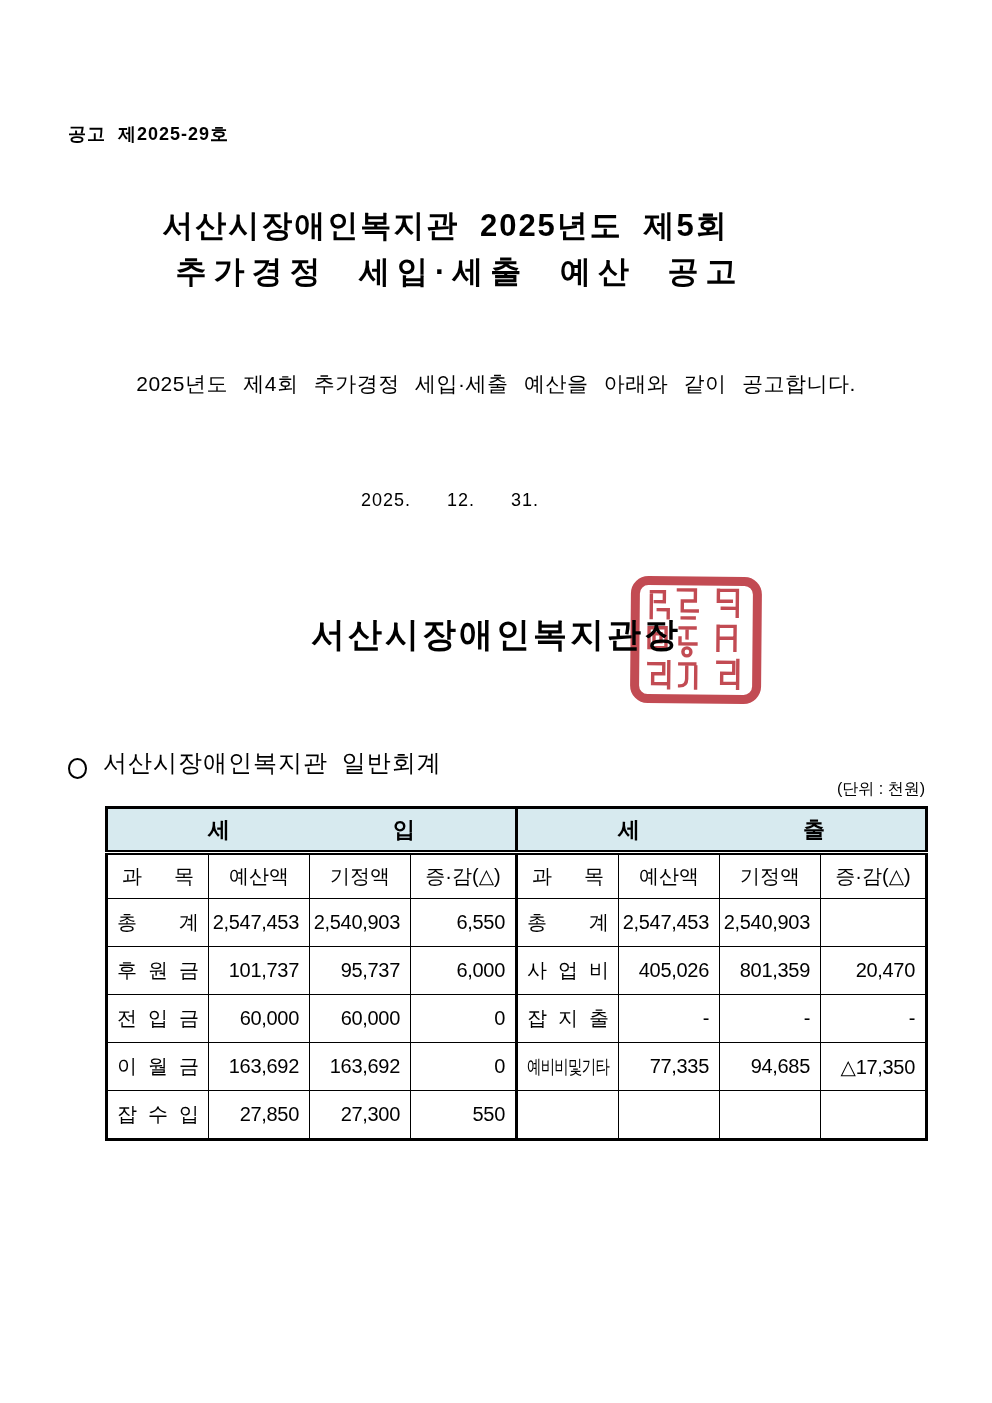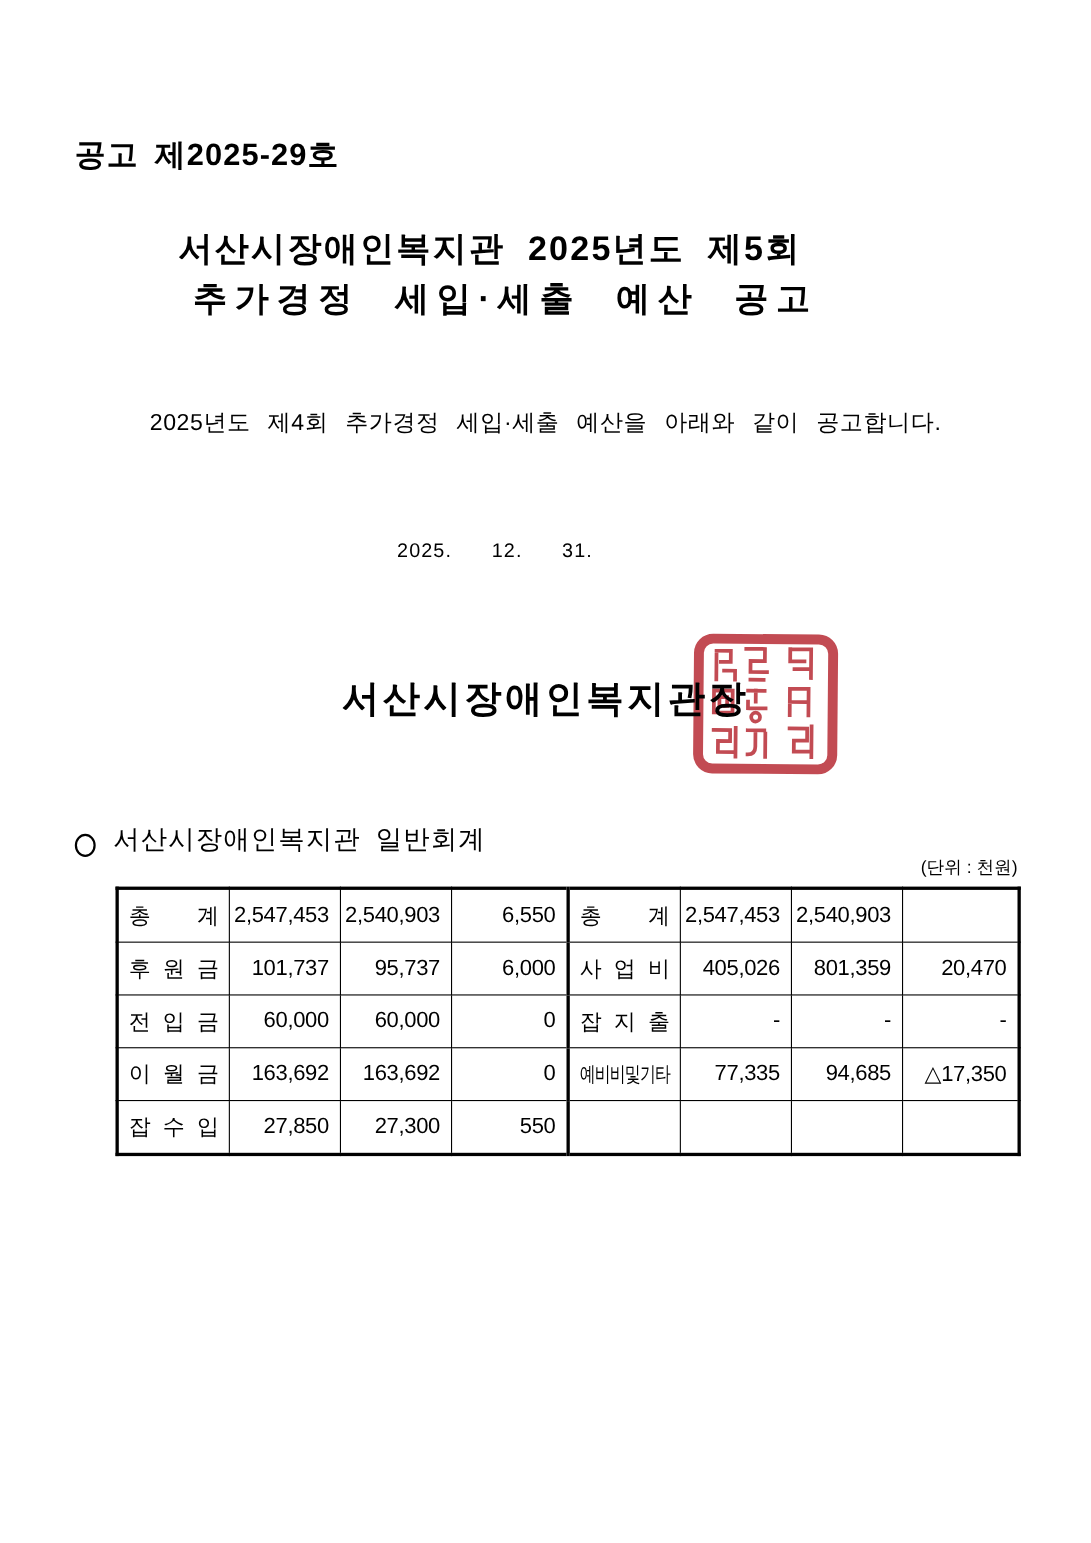--- a/index.html
+++ b/index.html
@@ -3,21 +3,21 @@
 <meta charset="utf-8">
 <style>
   html,body{margin:0;padding:0;background:#888;}
   .page{
     position:relative;width:992px;height:1403px;background:#ffffff;
     font-family:"Liberation Sans","DejaVu Sans",sans-serif;color:#000;
     margin:0 auto;overflow:hidden;
   }
   .notice-no{
     position:absolute;left:68px;top:122px;
-    font-size:28px;font-weight:bold;letter-spacing:1px;word-spacing:6px;
+    font-size:18px;font-weight:bold;letter-spacing:1px;word-spacing:6px;
   }
   .doc-title{
     position:absolute;left:0;top:203px;width:891px;text-align:center;
     font-size:31px;font-weight:bold;line-height:46px;
   }
   .doc-title .line1{letter-spacing:2px;word-spacing:10px;}
   .doc-title .line2{letter-spacing:7px;word-spacing:16px;padding-left:28px;}
   .body-text{
     position:absolute;left:0;top:370px;width:992px;text-align:center;
     font-size:21px;word-spacing:9px;letter-spacing:0.5px;
@@ -126,20 +126,34 @@
       <col style="width:102px">
         <col style="width:101px">
         <col style="width:101px">
         <col style="width:106px">
       <col style="width:102px">
         <col style="width:101px">
         <col style="width:101px">
         <col style="width:106px">
     </colgroup>
     <tbody>
+      <tr class="group-row">
+        <th colspan="4">세 입</th>
+        <th colspan="4" class="mid">세 출</th>
+      </tr>
+      <tr class="cols-row">
+        <th class="cat-h">과 목</th>
+        <th class="num-h">예산액</th>
+        <th class="num-h">기정액</th>
+        <th class="num-h">증·감(△)</th>
+        <th class="cat-h mid">과 목</th>
+        <th class="num-h">예산액</th>
+        <th class="num-h">기정액</th>
+        <th class="num-h">증·감(△)</th>
+      </tr>
 
       <tr class="data-row">
         <td class="cat">총 계</td>
         <td class="num">2,547,453</td>
         <td class="num">2,540,903</td>
         <td class="num">6,550</td>
         <td class="cat mid">총 계</td>
         <td class="num">2,547,453</td>
         <td class="num">2,540,903</td>
         <td class="num"></td>

